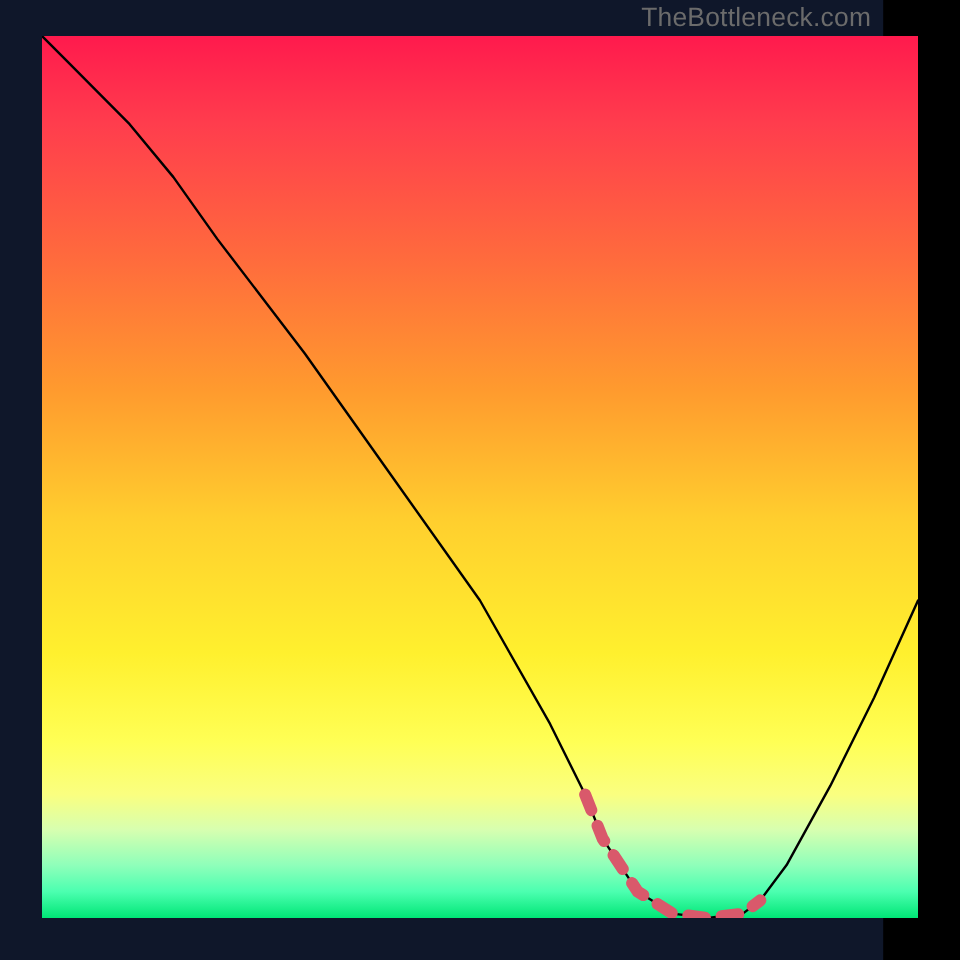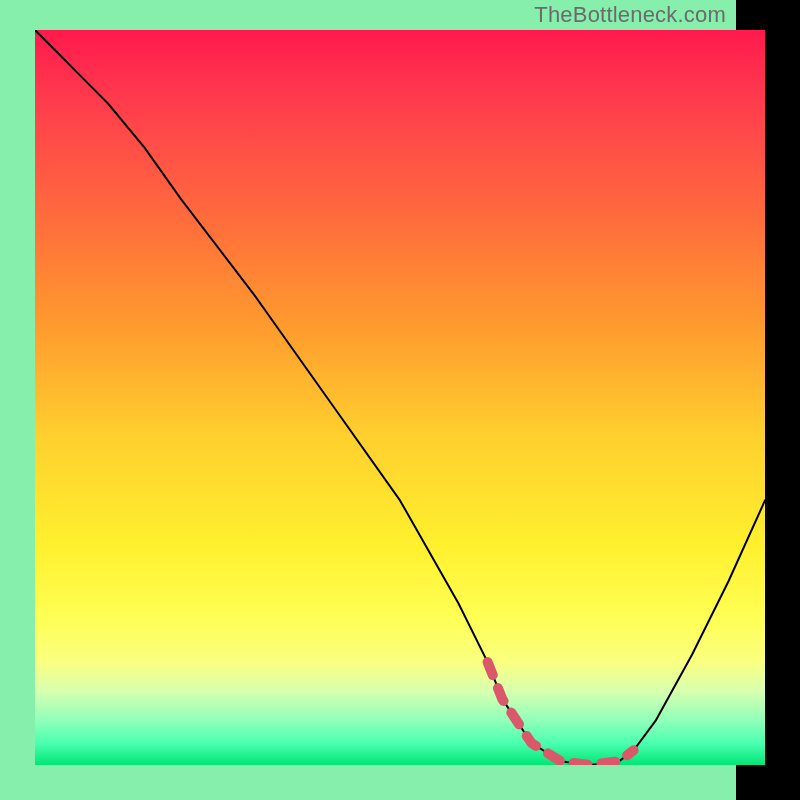--- a/index.html
+++ b/index.html
@@ -8,21 +8,21 @@
     width: 800px;
     height: 800px;
     background: #000;
     font-family: Arial, Helvetica, sans-serif;
     overflow: hidden;
   }
   .frame {
     position: relative;
     width: 736px;
     height: 800px;
-    background: #86efac;
+    background: #0f172a;
   }
   .watermark {
     position: absolute;
     top: 2px;
     right: 10px;
     color: #6b6b6b;
     font-size: 22px;
     font-weight: 400;
     letter-spacing: 0.2px;
     user-select: none;

